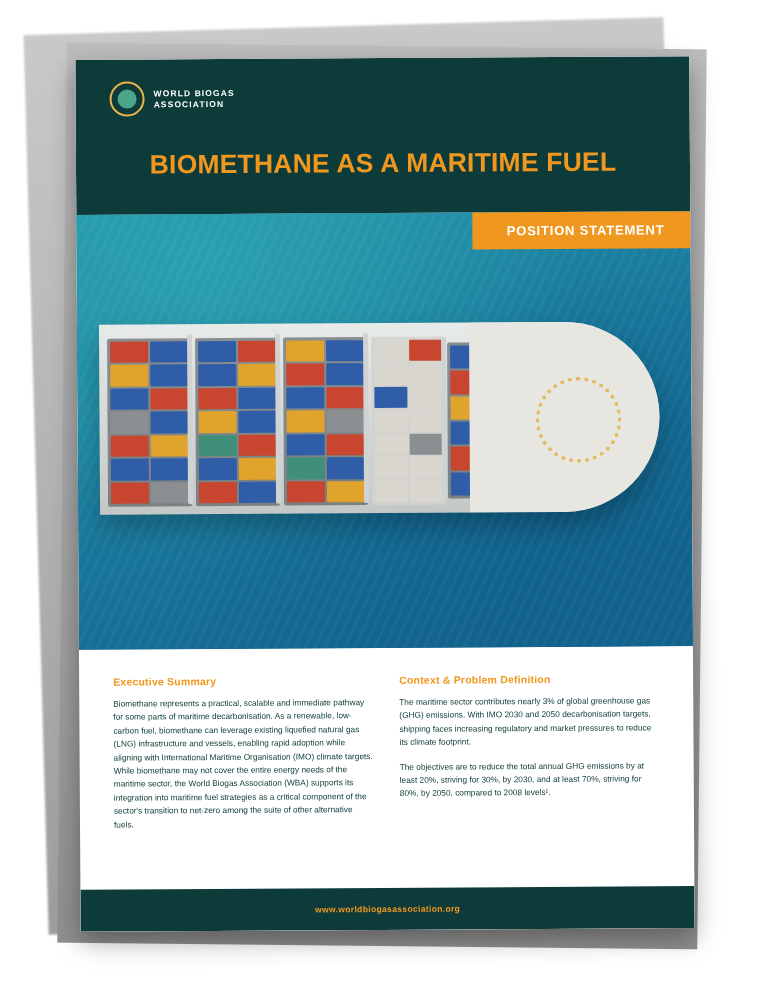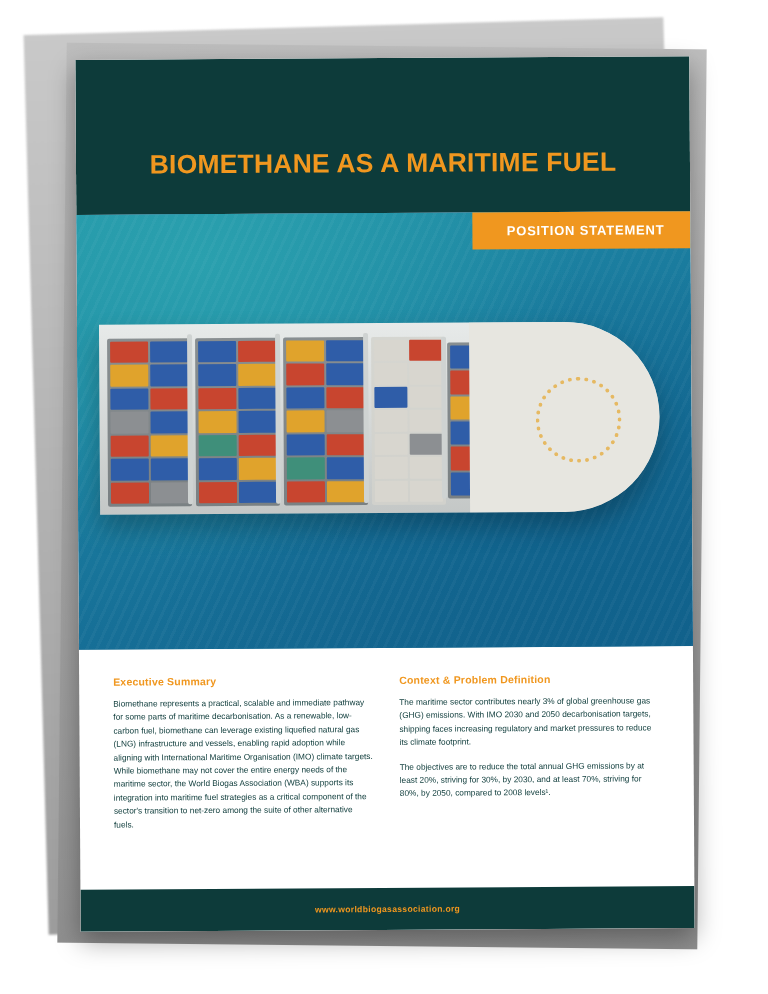--- a/index.html
+++ b/index.html
@@ -233,20 +233,27 @@
 </style>
 </head>
 <body>
 
 <div class="shadow-sheet shadow-a"></div>
 <div class="shadow-sheet shadow-b"></div>
 
 <div class="page">
 
   <div class="header-band">
+    <div class="logo-row">
+      <div class="logo-mark"></div>
+      <div class="logo-text">
+        <div>WORLD BIOGAS</div>
+        <div>ASSOCIATION</div>
+      </div>
+    </div>
     <div class="doc-title">BIOMETHANE AS A MARITIME FUEL</div>
   </div>
 
   <div class="badge">POSITION STATEMENT</div>
 
   <div class="hero">
     <div class="sea"></div>
 
     <div class="ship">
       <div class="deck-shade"></div>

